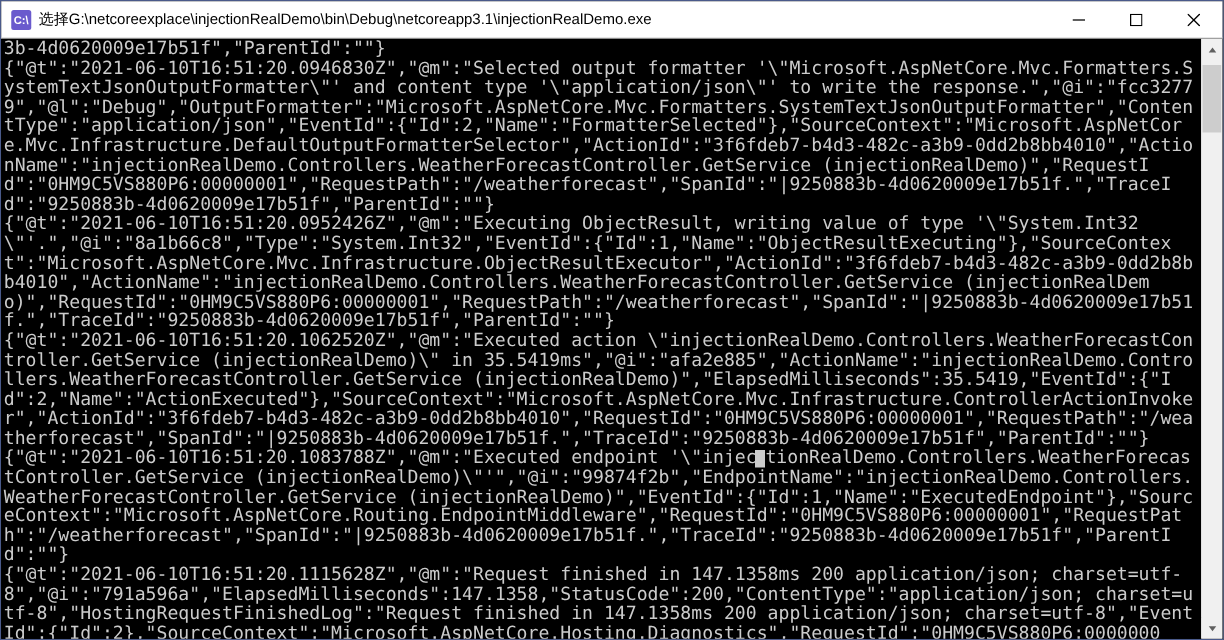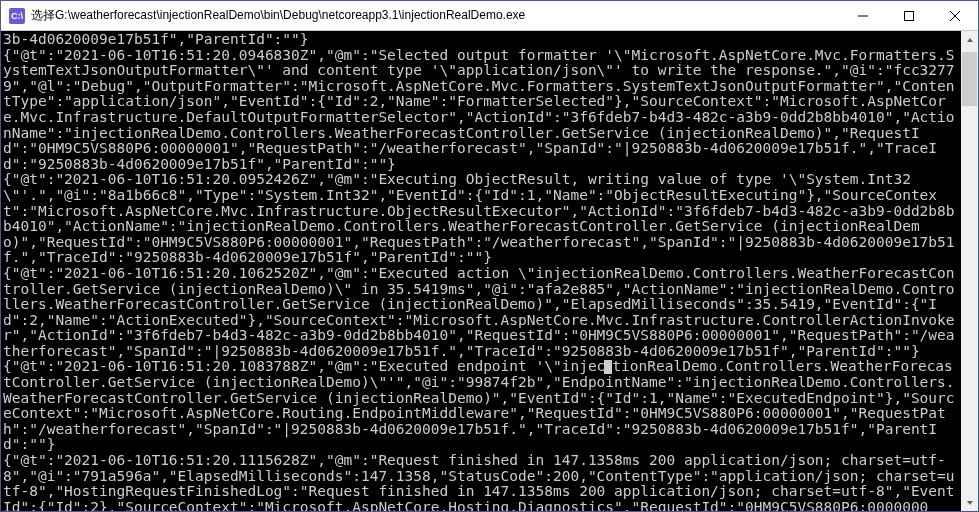--- a/index.html
+++ b/index.html
@@ -19,21 +19,21 @@
   .sb-track { flex: 1; background: #f0f0f0; position: relative; }
   .sb-thumb { position: absolute; left: 1px; right: 1px; background: #cdcdcd; }
   .cursor { display: inline-block; width: 8px; height: 14px; background: #ccc; vertical-align: text-bottom; margin-left: -1px; }
 </style>
 </head>
 <body>
 
 <div class="window">
   <div class="titlebar">
     <span class="icon">C:\</span>
-    <span class="title">选择G:\weatherforecast\injectionRealDemo\bin\Debug\netcoreapp3.1\injectionRealDemo.exe</span>
+    <span class="title">选择G:\netcoreexplace\injectionRealDemo\bin\Debug\netcoreapp3.1\injectionRealDemo.exe</span>
     <div class="controls">
       <div class="ctrl">
         <svg viewBox="0 0 10 10">
             <rect x="0" y="4.5" width="10" height="1" fill="#000"></rect>
           </svg>
       </div>
       <div class="ctrl">
         <svg viewBox="0 0 10 10">
             <rect x="0.5" y="0.5" width="9" height="9" fill="none" stroke="#000" stroke-width="1"></rect>
           </svg>

